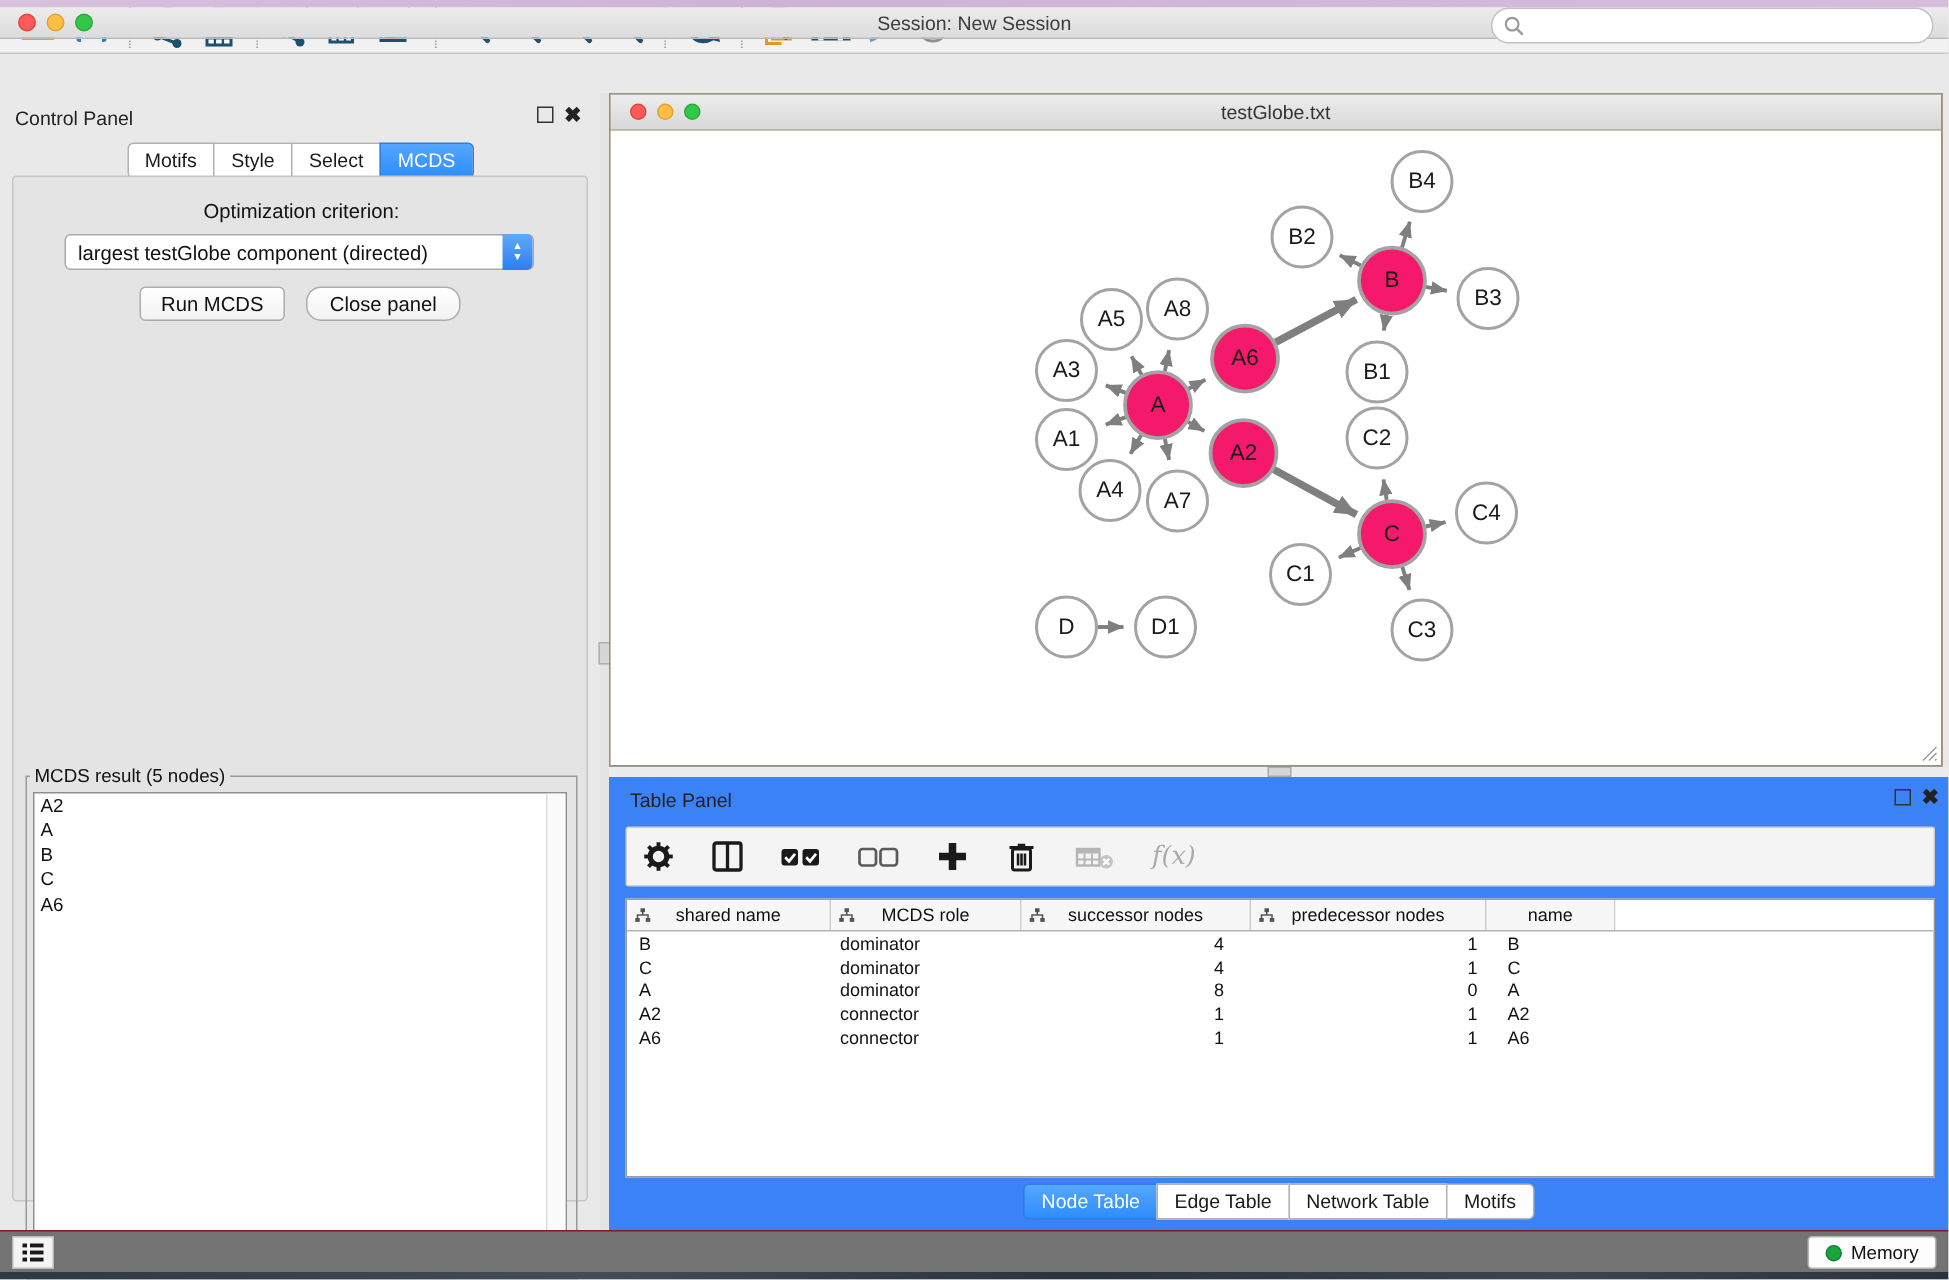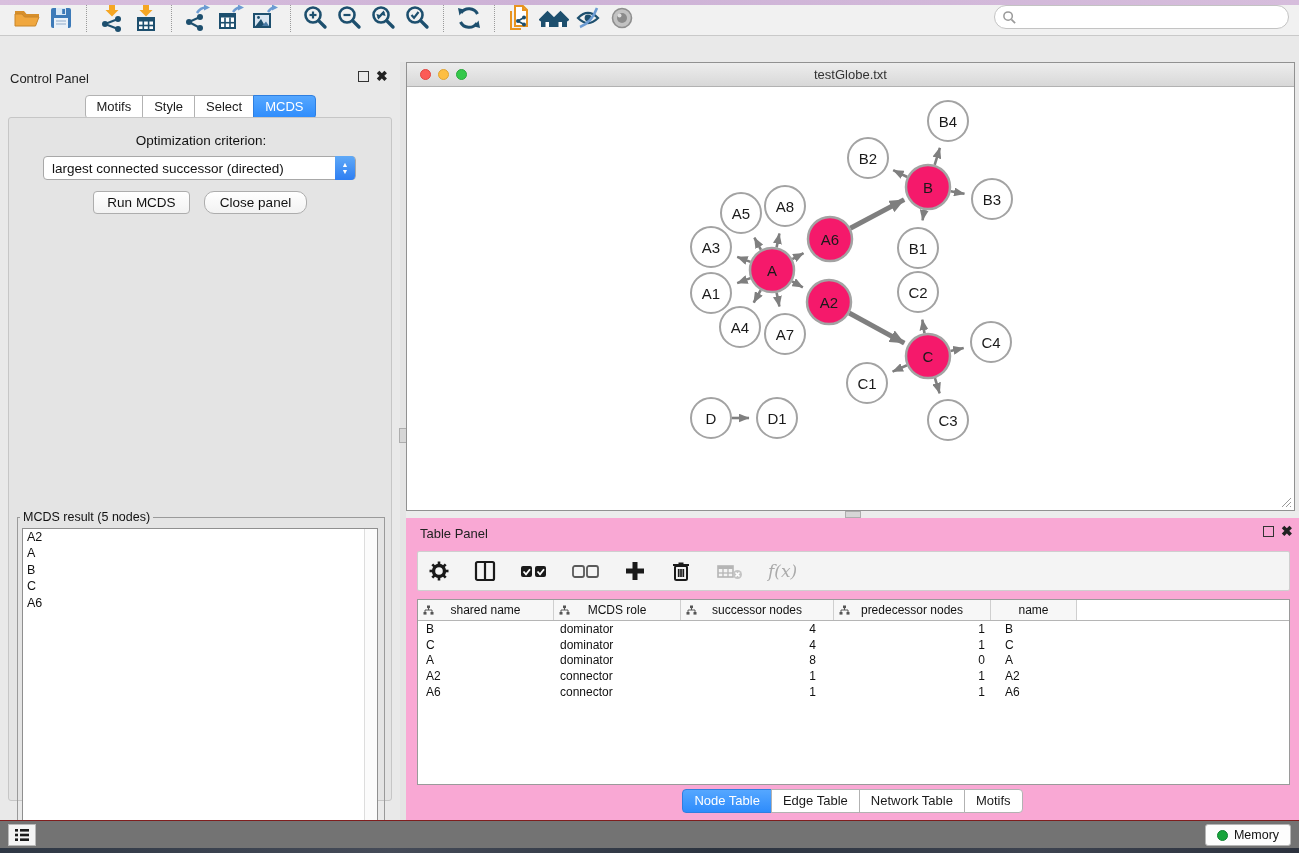--- a/index.html
+++ b/index.html
@@ -69,21 +69,21 @@
 
   
   #net-window { left:406px; top:62px; width:889px; height:449px; background:#a16207; border:1px solid #919191; }
   #net-titlebar { position:relative; width:100%; height:24px;
     background:linear-gradient(#ededed,#d8d8d8); border-bottom:1px solid #b2b2b2; }
   #net-titlebar .tl { width:11px; height:11px; position:absolute; top:6px; }
   #net-title { width:100%; text-align:center; font-size:13px; color:#333; line-height:24px; }
   #graph-canvas { position:relative; width:100%; height:423px; background:#fff; }
 
   
-  #table-panel { left:406px; top:518px; width:893px; height:302px; background:#f9a8d4; }
+  #table-panel { left:406px; top:518px; width:893px; height:302px; background:#3b82f6; }
   #tp-title { left:14px; top:8px; font-size:13px; color:#222; }
   #tp-toolbar { left:11px; top:33px; width:873px; height:40px; background:#f4f4f4;
     border:1px solid #cfcfcf; border-radius:2px; display:flex; align-items:center; padding-left:10px; gap:24px; }
   .tpi { display:flex; align-items:center; justify-content:center; height:28px; }
   #fx-label { font-family:"DejaVu Serif", serif; font-style:italic; font-size:17px; color:#aaa; }
   #node-table { left:11px; top:81px; width:873px; height:186px; background:#fff; border:1px solid #9a9a9a; overflow:hidden; }
   #nt-header { display:flex; height:21px; background:#f7f7f7; border-bottom:1px solid #b5b5b5; }
   .nt-hcell { position:relative; border-right:1px solid #cfcfcf; display:flex;
     align-items:center; justify-content:center; font-size:12px; color:#111; }
   .nt-hcell .hicon { position:absolute; left:5px; top:5px; }
@@ -104,20 +104,26 @@
 
   #net-resize-grip { position:absolute; right:2px; bottom:2px; }
 </style>
 </head>
 <body>
 
 <div id="app">
 
   <div id="wall-top" class="abs"></div>
 
+  <div id="titlebar" class="abs">
+    <span class="tl red" style="left:12px"></span>
+    <span class="tl yellow" style="left:31px"></span>
+    <span class="tl green" style="left:50px"></span>
+    <div id="win-title">Session: New Session</div>
+  </div>
 
   <div id="toolbar">
     <span class="tbi">
       <svg width="28" height="28" viewBox="0 0 28 28">
           <path d="M2 7h9l2.5 3H26v3H2z" fill="#d78f2b"></path>
           <path d="M2 22V10h7l2.5 3H26l-3.5 9z" fill="#f0a73e" stroke="#c8862a"></path>
         </svg>
     </span>
     <span class="tbi">
       <svg width="28" height="28" viewBox="0 0 28 28">
@@ -275,21 +281,21 @@
     <span class="abs panel-close" style="left:376px; top:9px">✖</span>
     <div id="cp-tabs" class="abs">
         <span class="seg-tab">Motifs</span>
         <span class="seg-tab">Style</span>
         <span class="seg-tab">Select</span>
         <span class="seg-tab active">MCDS</span>
       </div>
     <div id="cp-body" class="abs">
       <div id="opt-label" class="abs">Optimization criterion:</div>
       <div id="mcds-select" class="abs">
-        <span>largest connected successor (directed)</span>
+        <span>largest testGlobe component (directed)</span>
         <span id="mcds-stepper">
             <span>▲</span>
             <span>▼</span>
           </span>
       </div>
       <div id="run-btn" class="abs btn">Run MCDS</div>
       <div id="close-btn" class="abs btn">Close panel</div>
       <fieldset id="result-fieldset" class="abs">
         <legend>MCDS result (5 nodes)</legend>
         <div id="result-list">

